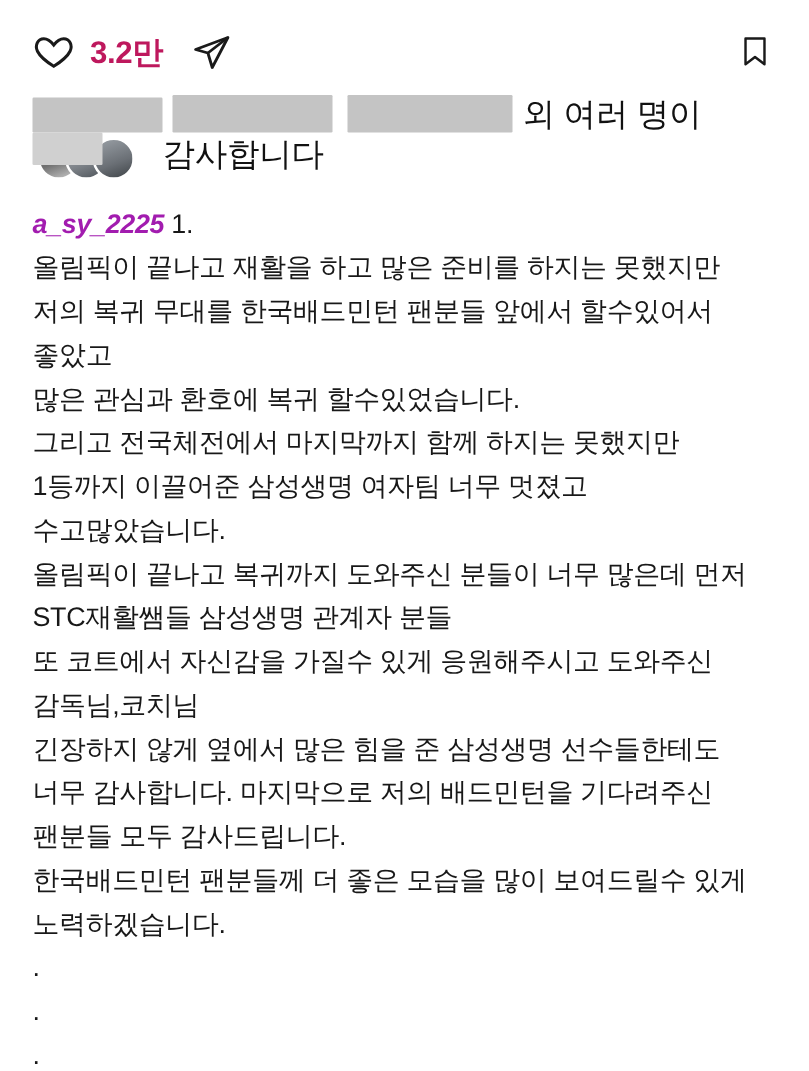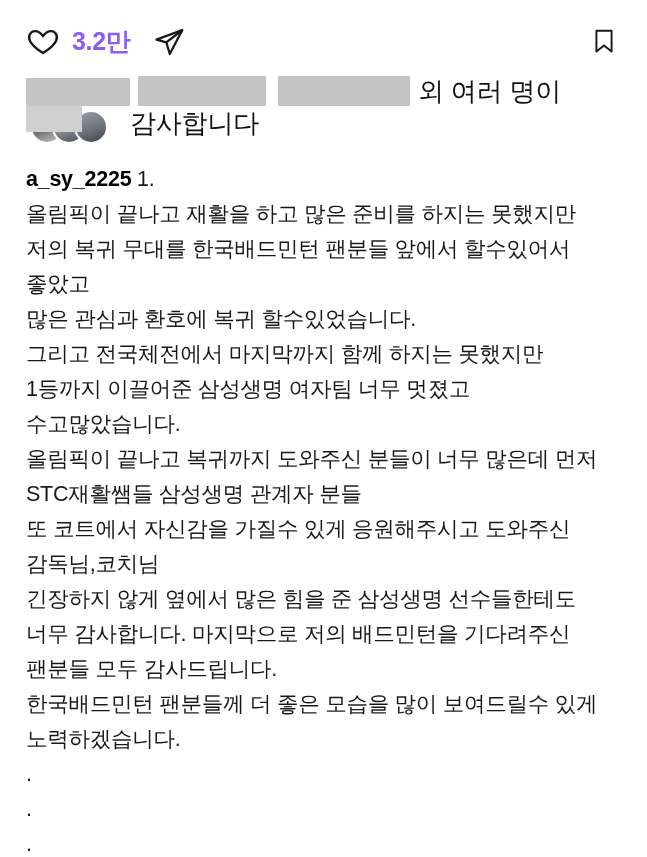--- a/index.html
+++ b/index.html
@@ -37,21 +37,21 @@
     border: none;
     padding: 0;
     cursor: pointer;
   }
   .like-icon { width: 34px; height: 34px; }
   .like-count {
     font-size: 25px;
     font-weight: bold;
     letter-spacing: -0.3px;
     margin-left: 12px;
-    color: #8b5cf6;
+    color: #be185d;
   }
   .share-icon {
     width: 32px; height: 32px;
     margin-left: 22px;
     margin-top: 2px;
   }
   .spacer { flex: 1 1 auto; }
   .save-icon { width: 26px; height: 32px; margin-right: 4px; }
 
   
@@ -119,21 +119,22 @@
     margin-top: 14px;
     font-size: 21.5px;
     line-height: 35px;
     color: #181818;
     letter-spacing: -0.25px;
     white-space: pre-wrap;
     word-break: keep-all;
   }
   .username {
     font-weight: bold;
-    color: #000000;
+    color: #a21caf;
+    font-style: italic;
   }
   .dotline { display: block; height: 35px; }
 </style>
 </head>
 <body>
 
 <div class="post">
 
   <div class="action-bar">
     <button class="icon-btn">

